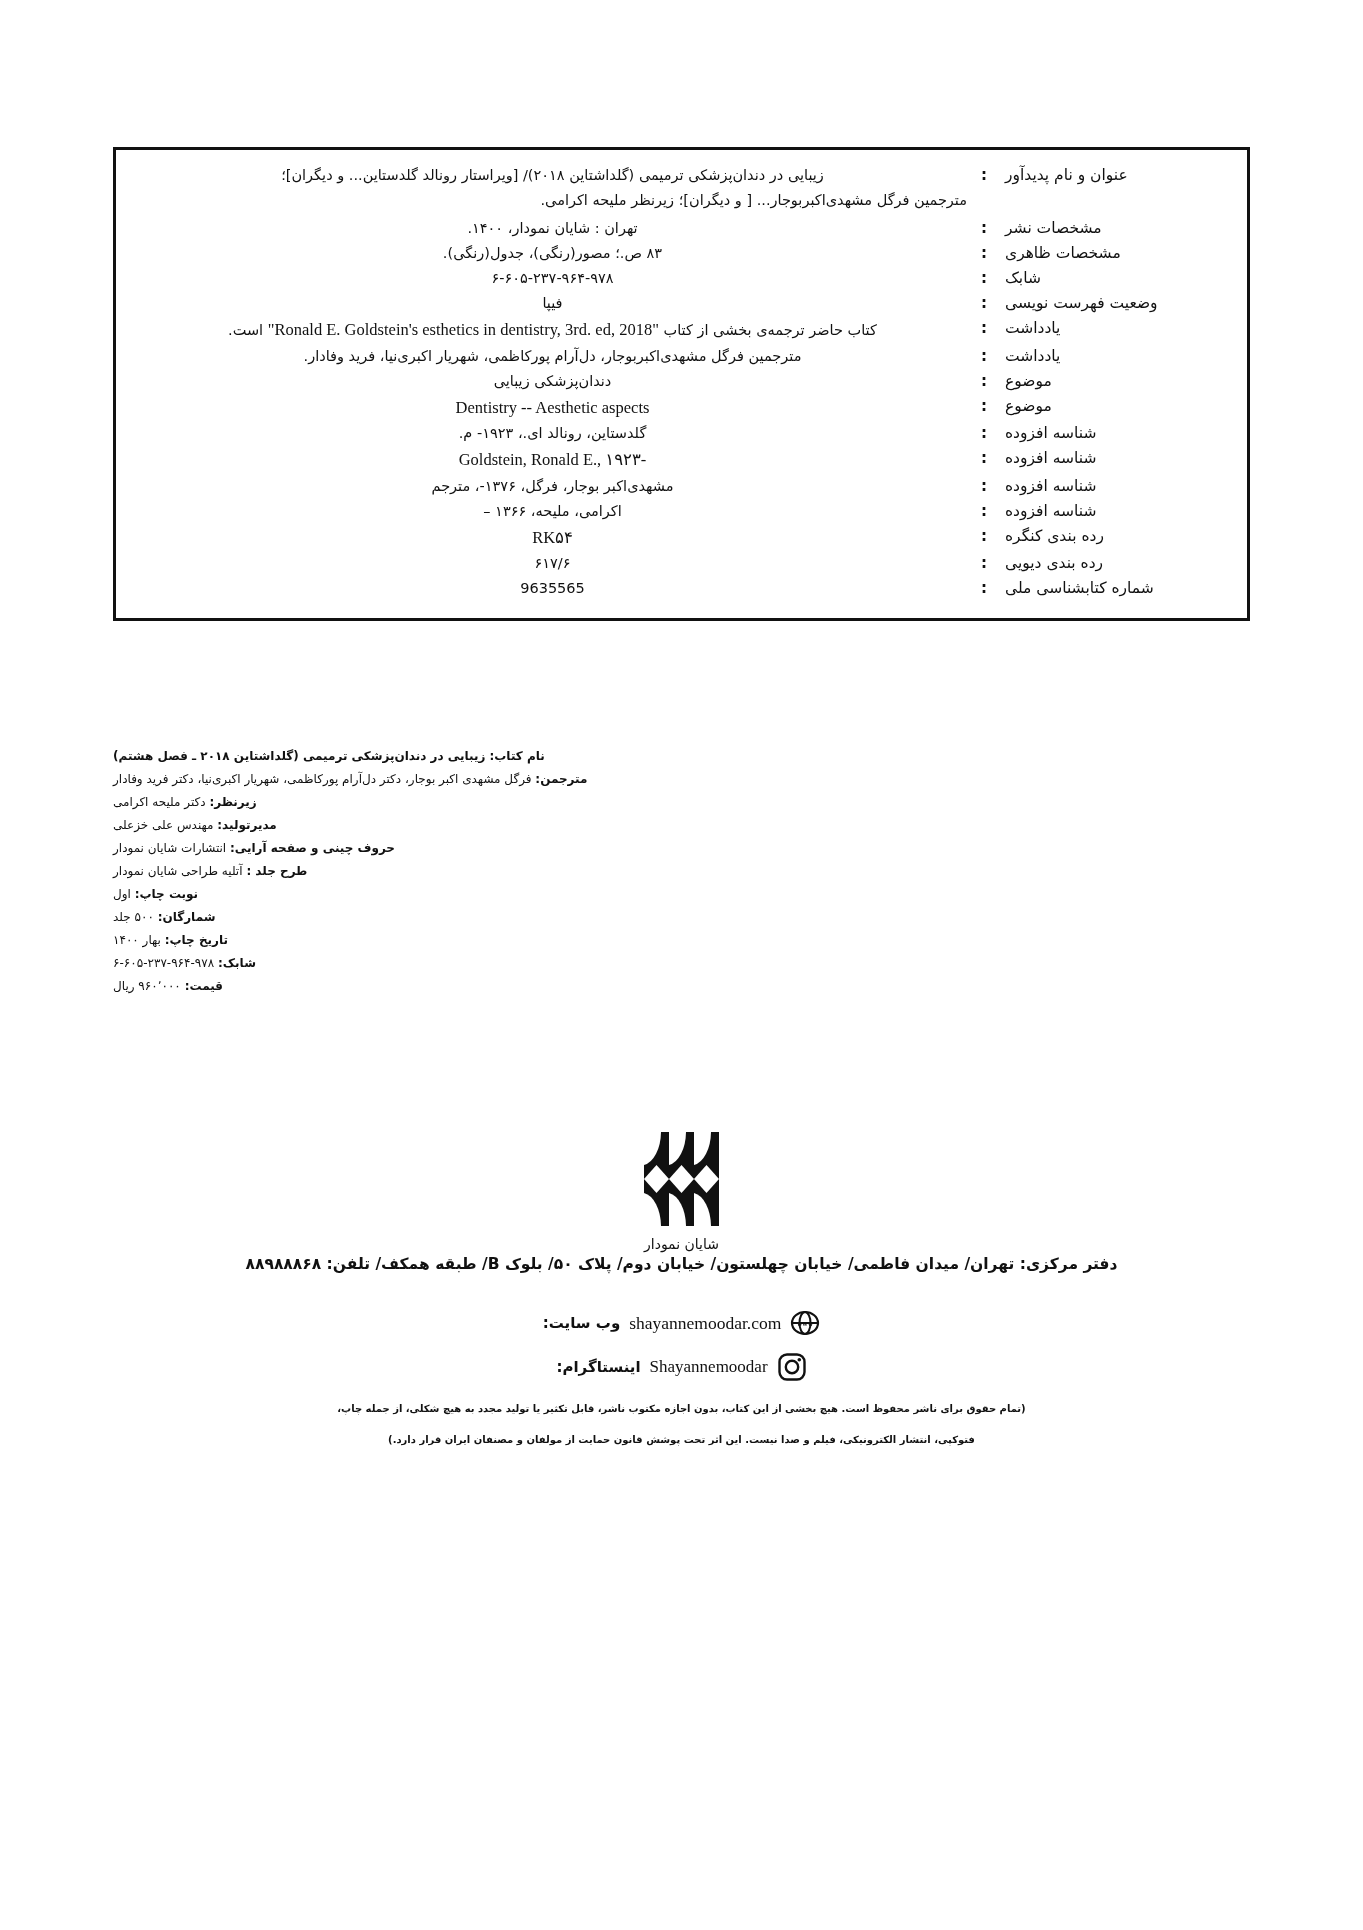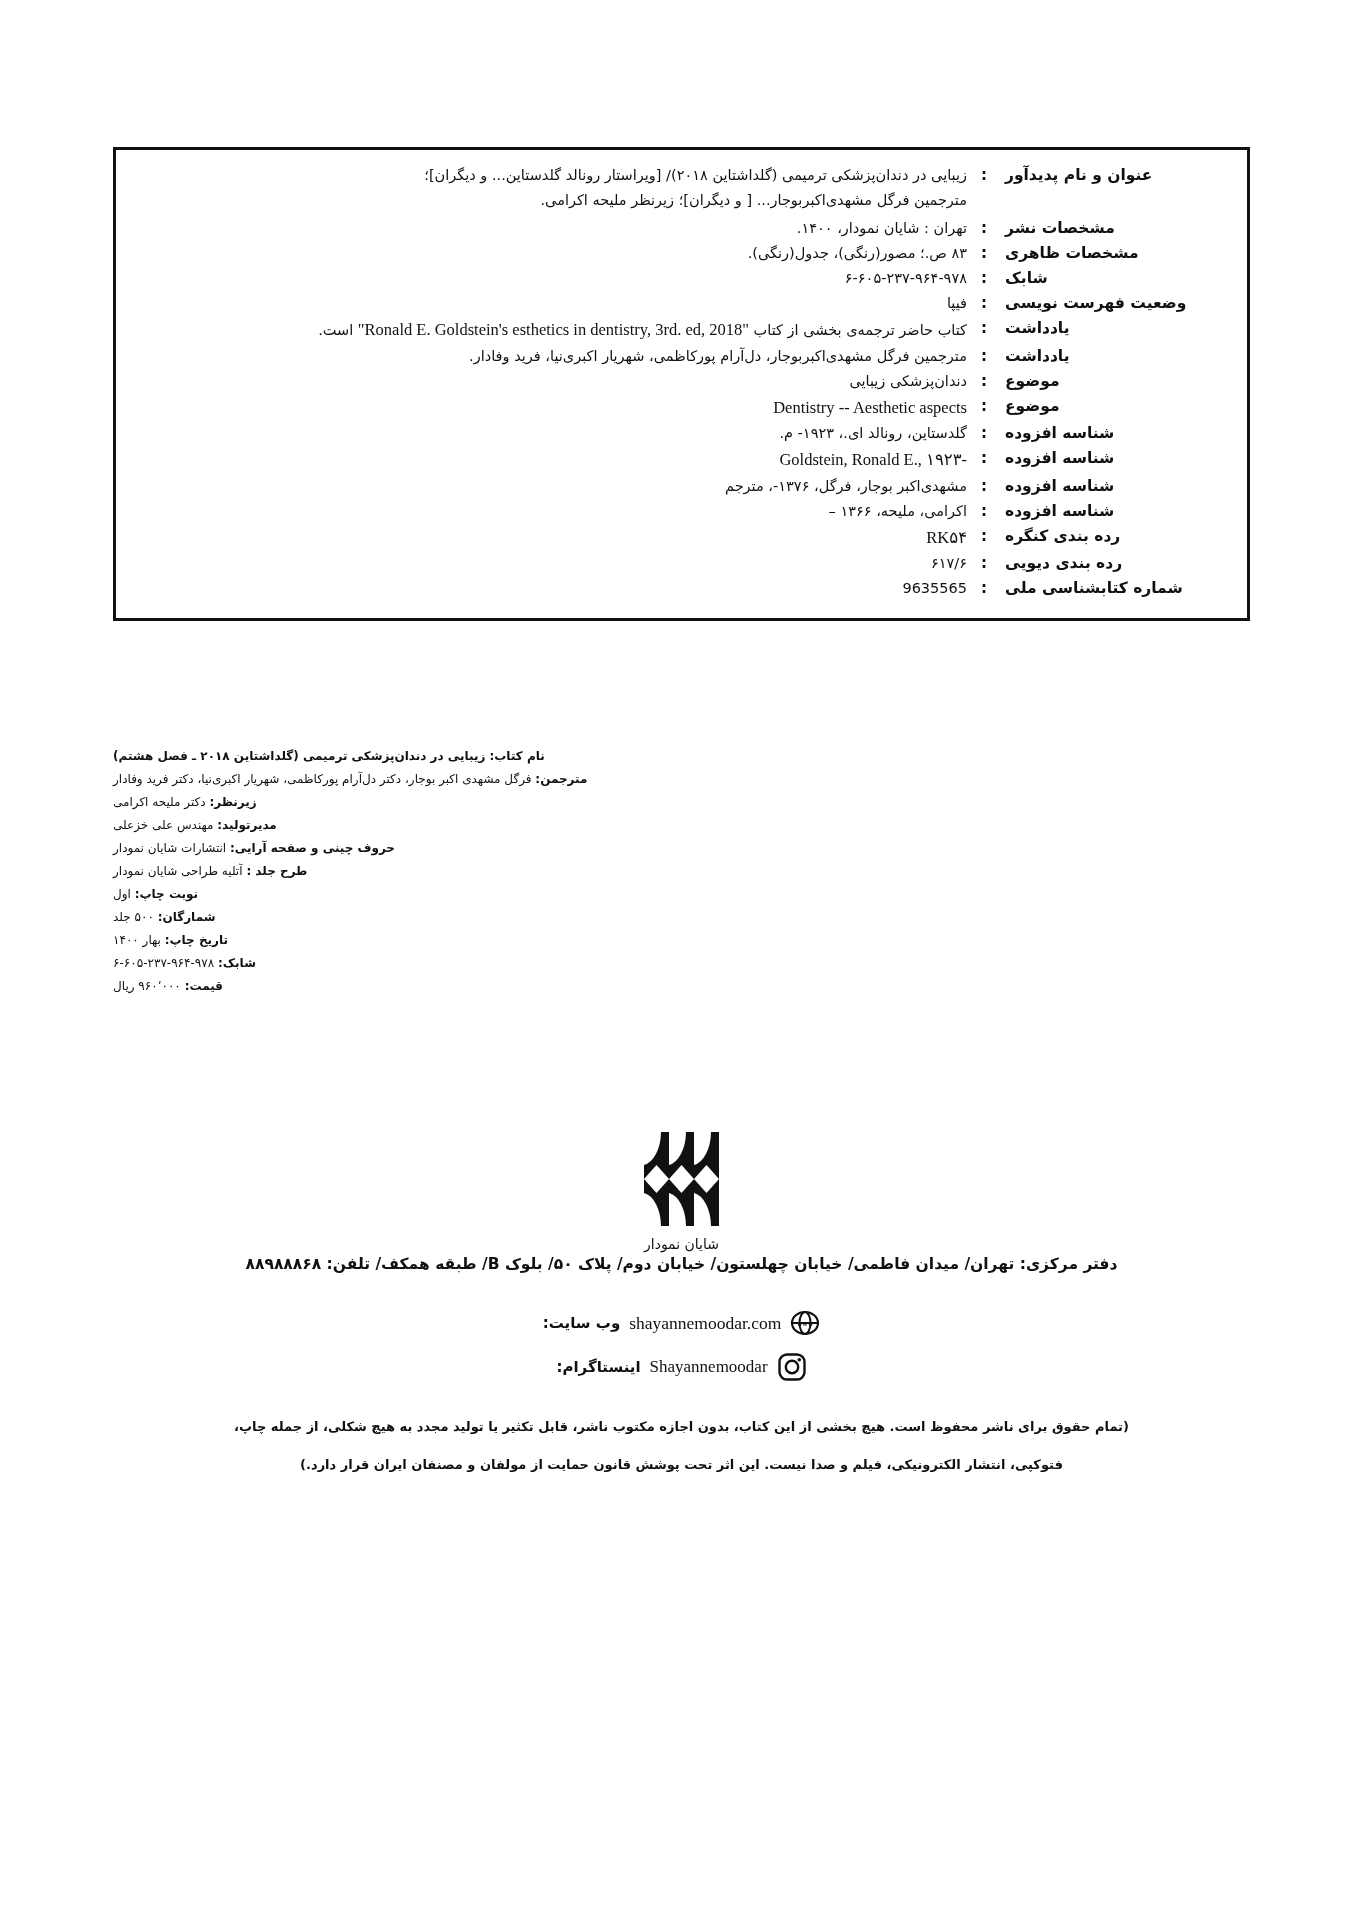--- a/index.html
+++ b/index.html
@@ -35,39 +35,39 @@
     display: flex;
     flex-direction: row;
     align-items: flex-start;
     width: 100%;
     margin-bottom: 2px;
   }
   .cip-label {
     width: 228px;
     flex: 0 0 228px;
     text-align: left;
-    font-weight: bold;
+    font-weight: normal;
     font-size: 15.5px;
     line-height: 1.48;
     letter-spacing: 0px;
     padding-left: 4px;
     box-sizing: border-box;
     white-space: nowrap;
   }
   .cip-colon {
     width: 34px;
     flex: 0 0 34px;
     text-align: center;
     font-size: 15px;
     font-weight: bold;
     line-height: 1.48;
   }
   .cip-value {
     flex: 1 1 auto;
-    text-align: right;
+    text-align: center;
     font-size: 14.5px;
     line-height: 1.55;
     padding-left: 4px;
     box-sizing: border-box;
   }
   .cip-value .ltr {
     direction: ltr;
     unicode-bidi: embed;
     display: inline-block;
     font-family: "Liberation Serif", "DejaVu Serif", serif;
@@ -187,22 +187,22 @@
 
   
   .copyright {
     position: absolute;
     top: 1400px;
     right: 113px;
     left: 113px;
     text-align: center;
   }
   .copyright p {
-    margin: 16px 0 14px 0;
-    font-size: 13px;
+    margin: 0 0 14px 0;
+    font-size: 10px;
     font-weight: bold;
     line-height: 1.7;
     text-align: center;
     white-space: nowrap;
   }
 </style>
 </head>
 <body>
 
 <div class="page">

